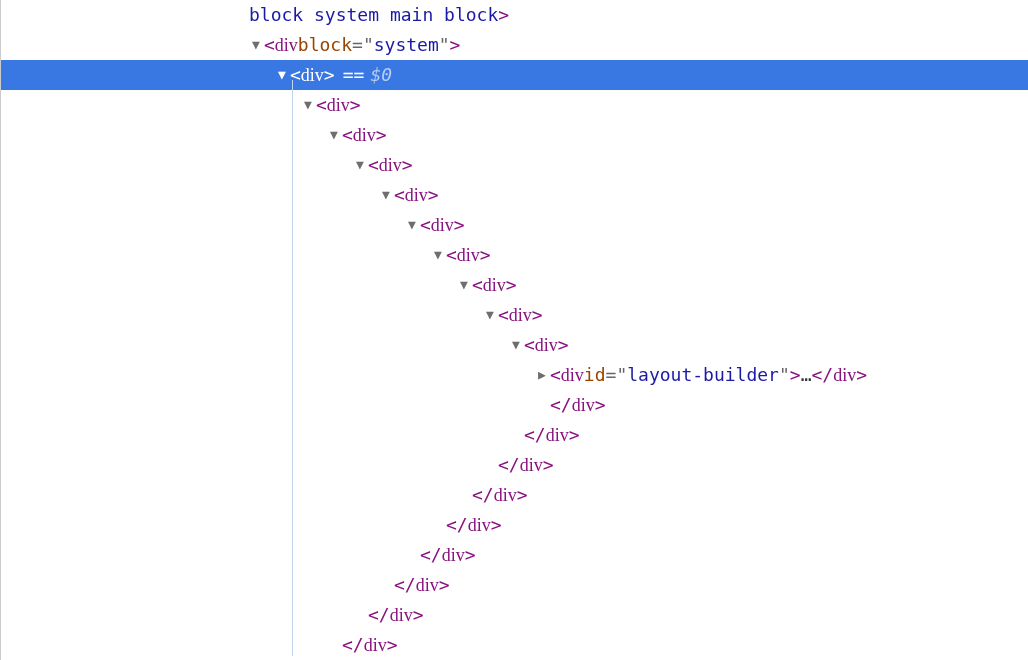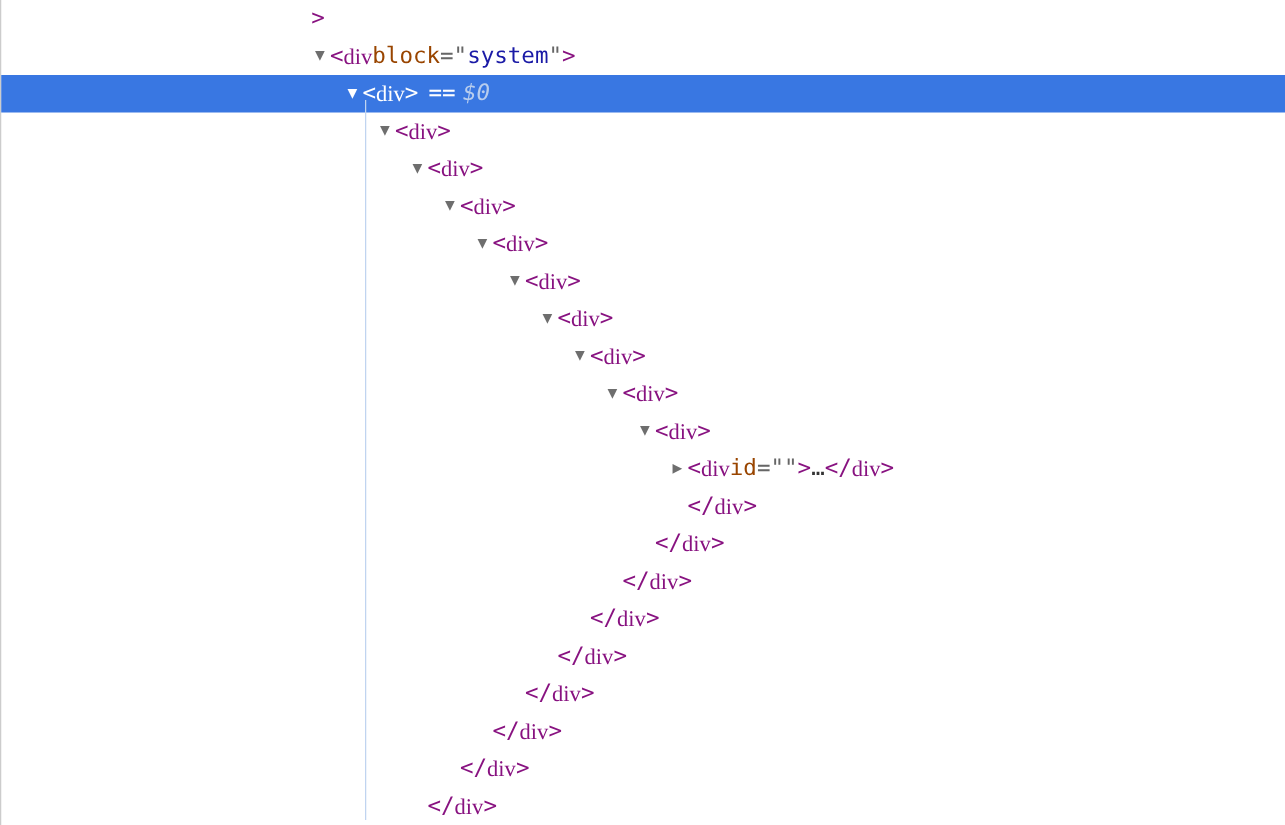--- a/index.html
+++ b/index.html
@@ -107,20 +107,21 @@
 
 <div class="dom-panel">
   <div class="gutter">
     <span class="dots">…</span>
   </div>
 
   <div class="tree">
 
     <div class="row">
       <span class="indent-pad" style="width:248px"></span>
+      <span class="truncated">block system main block</span>
       <span class="tag-bracket">&gt;</span>
     </div>
 
     <div id="open-rows">
         <div class="row">
           <span class="indent-pad" style="width: 248px;"></span>
           <span class="arrow">▼</span>
           <span class="tag-bracket">&lt;</span>
           <span class="tag-name">div</span>
           <span> </span>
@@ -205,20 +206,21 @@
         </div>
         <div class="row">
           <span class="indent-pad" style="width: 534px;"></span>
           <span class="arrow">▶</span>
           <span class="tag-bracket">&lt;</span>
           <span class="tag-name">div</span>
           <span> </span>
           <span class="attr-name">id</span>
           <span class="attr-eq">=</span>
           <span class="attr-quote">"</span>
+          <span class="attr-val">layout-builder</span>
           <span class="attr-quote">"</span>
           <span class="tag-bracket">&gt;</span>
           <span class="ellipsis">…</span>
           <span class="tag-bracket">&lt;/</span>
           <span class="tag-name">div</span>
           <span class="tag-bracket">&gt;</span>
         </div>
       </div>
 
     <div id="close-rows">

